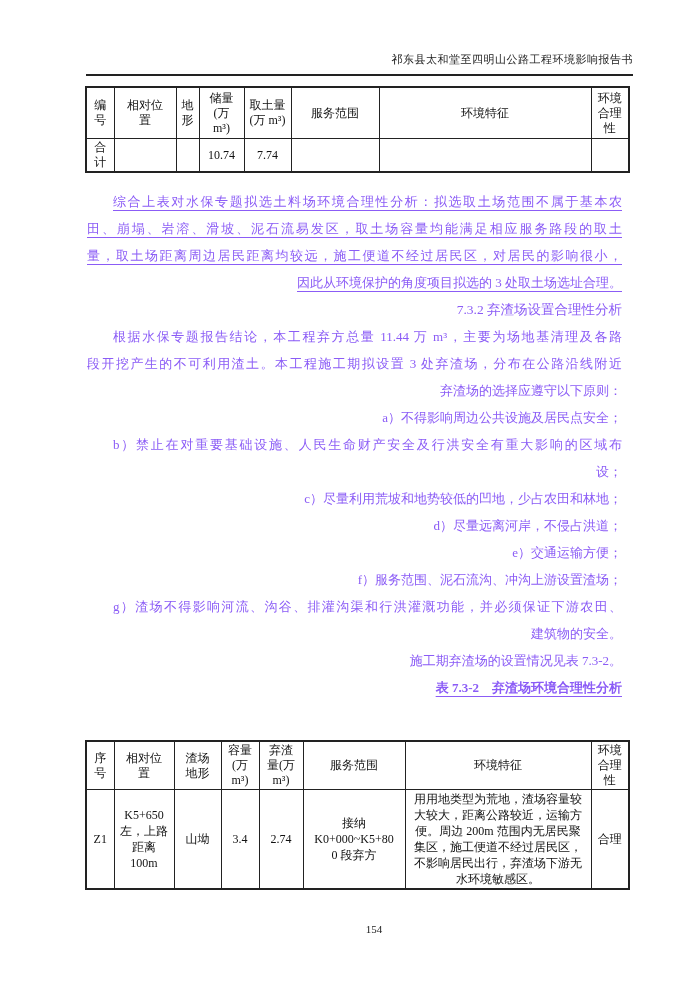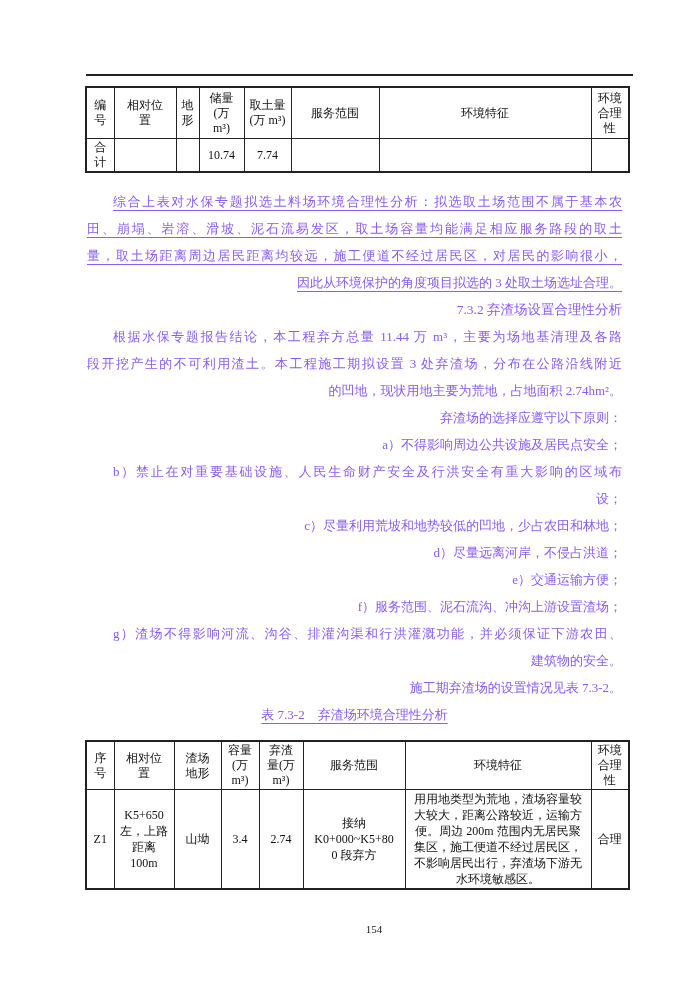--- a/index.html
+++ b/index.html
@@ -38,31 +38,32 @@
   .body-text {
     position:absolute; top:188px; left:87px; width:535px;
     font-size:13px; line-height:27px; color:#8b5cf6;
   }
   .line { width:100%; }
   .jl { text-align:justify; text-align-last:justify; }
   .ll { text-align:right; }
   .ind { padding-left:26px; box-sizing:border-box; }
   .u  { text-decoration:underline; text-underline-offset:4px; text-decoration-thickness:1px; }
   .hd { font-weight:normal; font-size:13.5px; }
-  .cap { text-align:center; font-weight:normal; text-decoration:underline; text-underline-offset:4px; }
+  .cap { text-align:right; font-weight:bold; text-decoration:underline; text-underline-offset:4px; }
   .page-number {
     position:absolute; top:923px; left:0; width:700px;
     text-align:center; font-size:11px; color:#222;padding-left:24px;
   }
 </style>
 </head>
 <body>
 
 <div class="page">
 
+  <div class="header-title">祁东县太和堂至四明山公路工程环境影响报告书</div>
   <div class="header-rule"></div>
 
   <table class="doc-table t1">
     <colgroup>
       <col style="width:28px">
         <col style="width:62px">
         <col style="width:23px">
         <col style="width:45px">
       <col style="width:47px">
         <col style="width:88px">
@@ -103,21 +104,20 @@
     </table>
 
   <div class="body-text">
     <div class="line jl ind u">综合上表对水保专题拟选土料场环境合理性分析：拟选取土场范围不属于基本农</div>
     <div class="line jl u">田、崩塌、岩溶、滑坡、泥石流易发区，取土场容量均能满足相应服务路段的取土</div>
     <div class="line jl u">量，取土场距离周边居民距离均较远，施工便道不经过居民区，对居民的影响很小，</div>
     <div class="line ll u">因此从环境保护的角度项目拟选的 3 处取土场选址合理。</div>
     <div class="line ll hd">7.3.2  弃渣场设置合理性分析</div>
     <div class="line jl ind">根据水保专题报告结论，本工程弃方总量 11.44 万 m³，主要为场地基清理及各路</div>
     <div class="line jl">段开挖产生的不可利用渣土。本工程施工期拟设置 3 处弃渣场，分布在公路沿线附近</div>
-    <div class="line ll">的凹地，现状用地主要为荒地，占地面积 2.74hm²。</div>
     <div class="line ll ind">弃渣场的选择应遵守以下原则：</div>
     <div class="line ll ind">a）不得影响周边公共设施及居民点安全；</div>
     <div class="line jl ind">b）禁止在对重要基础设施、人民生命财产安全及行洪安全有重大影响的区域布</div>
     <div class="line ll">设；</div>
     <div class="line ll ind">c）尽量利用荒坡和地势较低的凹地，少占农田和林地；</div>
     <div class="line ll ind">d）尽量远离河岸，不侵占洪道；</div>
     <div class="line ll ind">e）交通运输方便；</div>
     <div class="line ll ind">f）服务范围、泥石流沟、冲沟上游设置渣场；</div>
     <div class="line jl ind">g）渣场不得影响河流、沟谷、排灌沟渠和行洪灌溉功能，并必须保证下游农田、</div>
     <div class="line ll">建筑物的安全。</div>

